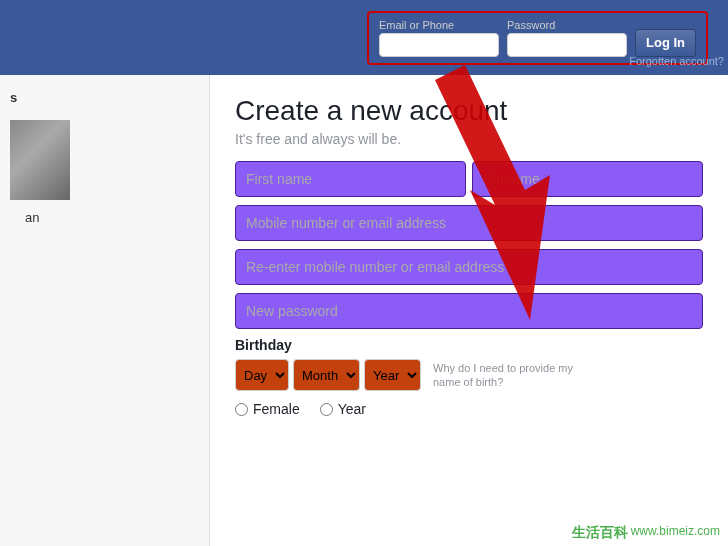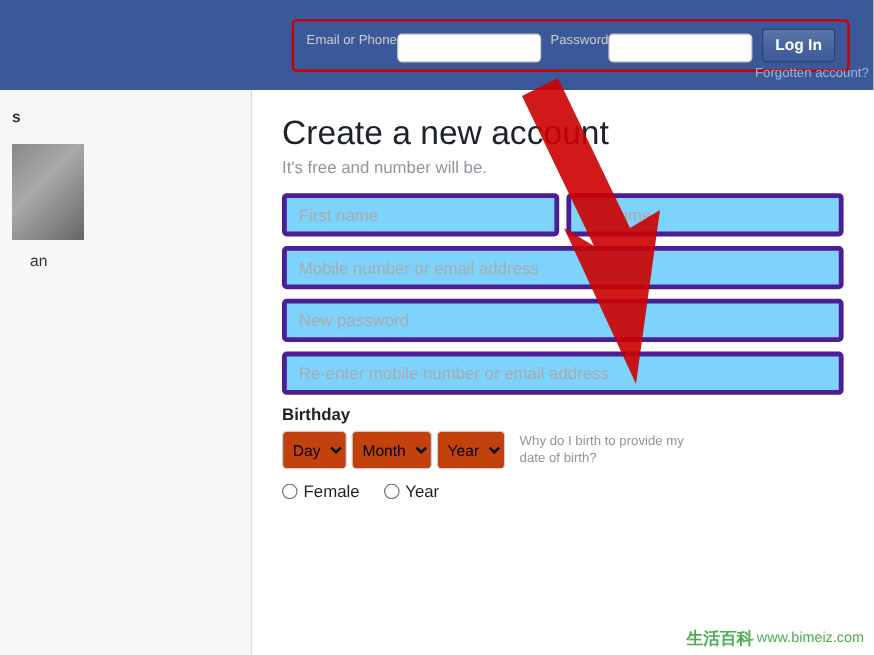--- a/index.html
+++ b/index.html
@@ -29,20 +29,21 @@
       border-radius: 4px;
       padding: 6px 10px;
       background: #3b5998;
       display: flex;
       align-items: flex-end;
       gap: 8px;
     }
 
     .login-field-group {
       display: flex;
+      flex-direction: column;
       font-size: 11px;
       color: #ccc;
     }
 
     .login-field-group label {
       font-size: 11px;
       color: #ccc;
       margin-bottom: 2px;
     }
 
@@ -149,26 +150,26 @@
 
     .form-row {
       display: flex;
       gap: 6px;
       margin-bottom: 8px;
     }
 
     .form-input {
       width: 100%;
       height: 36px;
-      border: 4px solid #4c1d95;
+      border: 1px solid #4c1d95;
       border-radius: 4px;
       padding: 8px 10px;
       font-size: 14px;
       color: #1d2129;
-      background: #7dd3fc;
+      background: #8b5cf6;
     }
 
     .form-input::placeholder {
       color: #aaa;
     }
 
     .birthday-section {
       margin-bottom: 10px;
     }
 
@@ -285,52 +286,52 @@
   <div class="sidebar">
     <div class="sidebar-nav-label">s</div>
     <div class="sidebar-avatar">
       <div class="avatar-placeholder"></div>
     </div>
     <div class="sidebar-username">an</div>
   </div>
 
   <div class="form-area">
     <h1 class="form-title">Create a new account</h1>
-    <p class="form-subtitle">It's free and number will be.</p>
+    <p class="form-subtitle">It's free and always will be.</p>
 
     <div class="form-row">
       <input type="text" class="form-input" placeholder="First name" style="">
       <input type="text" class="form-input" placeholder="Surname" style="">
     </div>
 
     <div class="form-row">
       <input type="text" class="form-input" placeholder="Mobile number or email address" style="">
     </div>
 
     <div class="form-row">
+      <input type="text" class="form-input" placeholder="Re-enter mobile number or email address" style="">
+    </div>
+
+    <div class="form-row">
       <input type="password" class="form-input" placeholder="New password" style="">
-    </div>
-
-    <div class="form-row">
-      <input type="text" class="form-input" placeholder="Re-enter mobile number or email address" style="">
     </div>
 
     <div class="birthday-section">
       <div class="birthday-label">Birthday</div>
       <div class="birthday-row">
         <select class="birthday-select">
           <option>Day</option>
         </select>
         <select class="birthday-select">
           <option>Month</option>
         </select>
         <select class="birthday-select">
           <option>Year</option>
         </select>
-        <span class="birthday-why">Why do I birth to provide my date of birth?</span>
+        <span class="birthday-why">Why do I need to provide my name of birth?</span>
       </div>
     </div>
 
     <div class="gender-row">
       <label class="gender-option">
         <input type="radio" name="gender" value="female" style="">
         <span>Female</span>
       </label>
       <label class="gender-option">
         <input type="radio" name="gender" value="male" style="">

